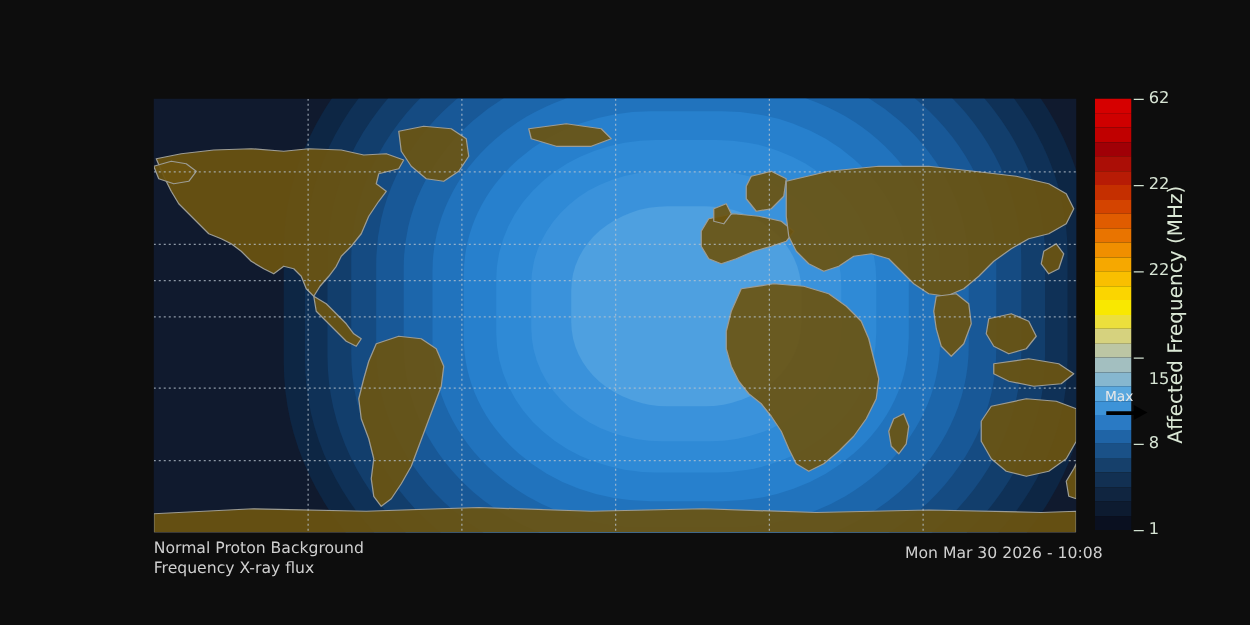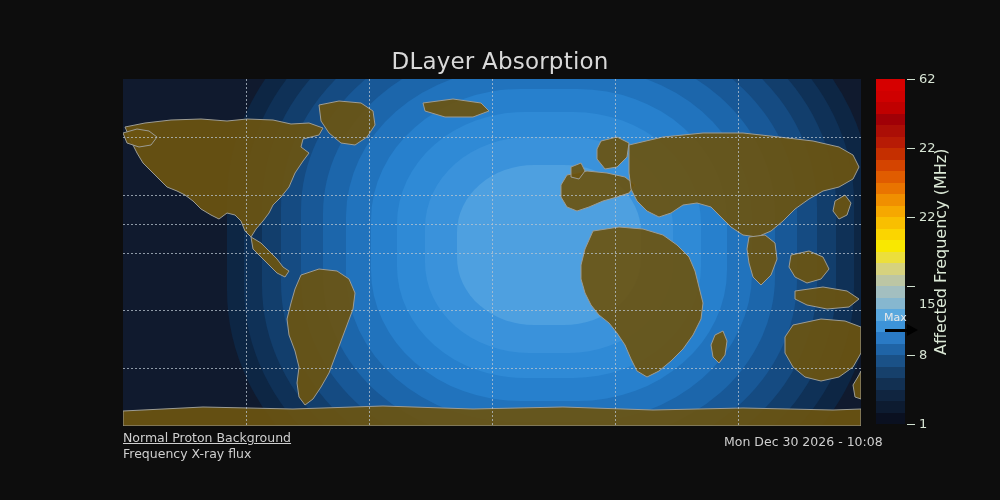--- a/index.html
+++ b/index.html
@@ -41,32 +41,31 @@
 
   .maxmark{position:absolute;left:883px;top:318px;width:40px;height:28px;padding-left:21px;}
   .maxmark .lbl{position:absolute;left:1px;top:0px;color:#e8e8e8;font-size:11px;}
   .maxmark .shaft{position:absolute;left:2px;top:18px;width:24px;height:3px;background:#000;}
   .maxmark .head{position:absolute;left:24px;top:13px;width:0;height:0;
                  border-left:11px solid #000;border-top:6px solid transparent;
                  border-bottom:6px solid transparent;}
 
   
   .foot{position:absolute;color:#cfcfcf;font-size:12.5px;}
-  .foot-l1{left:123px;top:430px;text-decoration:underline;}
+  .foot-l1{left:123px;top:430px;}
   .foot-l2{left:123px;top:446px;}
   .foot-ts{left:724px;top:434px;}
   .copy{position:absolute;left:10px;top:478px;color:#d2d2d2;font-size:12.5px;
         font-style:italic;}
 </style>
 </head>
 <body>
 
 <div id="root">
 
-  <div class="title">DLayer Absorption</div>
 
   <div class="map-wrap">
 
     <div id="blobs">
         <div class="blob" style="left: 104.4px; top: -115.211px; width: 644px; height: 562px; background: rgb(13, 38, 68); border-radius: 42%;"></div>
         <div class="blob" style="left: 121.4px; top: -100.211px; width: 610px; height: 532px; background: rgb(15, 49, 87); border-radius: 42%;"></div>
         <div class="blob" style="left: 139.4px; top: -84.2111px; width: 574px; height: 500px; background: rgb(18, 62, 108); border-radius: 42%;"></div>
         <div class="blob" style="left: 158.4px; top: -68.2111px; width: 536px; height: 468px; background: rgb(21, 75, 130); border-radius: 42%;"></div>
         <div class="blob" style="left: 178.4px; top: -50.2111px; width: 496px; height: 432px; background: rgb(24, 88, 151); border-radius: 42%;"></div>
         <div class="blob" style="left: 200.4px; top: -31.2111px; width: 452px; height: 394px; background: rgb(28, 102, 171); border-radius: 42%;"></div>
@@ -208,15 +207,15 @@
   <div class="maxmark" style="top: 311.429px;">
     <span class="lbl">Max</span>
     <span class="shaft"></span>
     <span class="head"></span>
   </div>
 
   <div class="cb-axis-title">Affected Frequency (MHz)</div>
 
   <div class="foot foot-l1">Normal Proton Background</div>
   <div class="foot foot-l2">Frequency X-ray flux</div>
-  <div class="foot foot-ts">Mon Dec 30 2026 - 10:08</div>
+  <div class="foot foot-ts">Mon Mar 30 2026 - 10:08</div>
 
 </div>
 
 </body></html>

